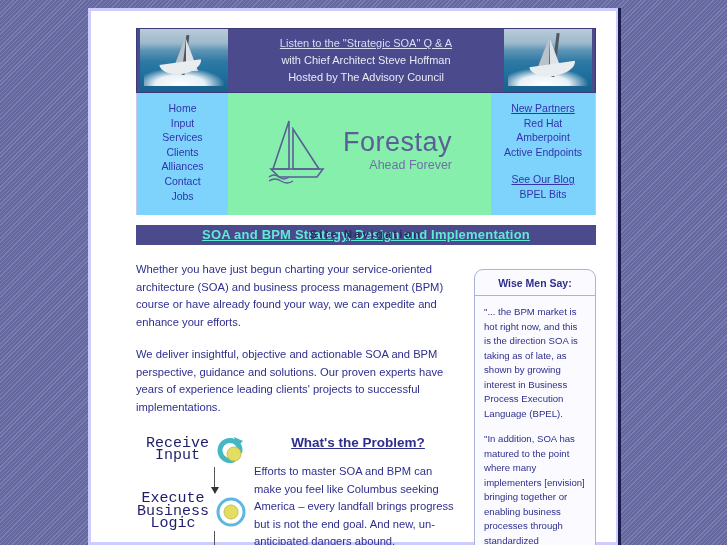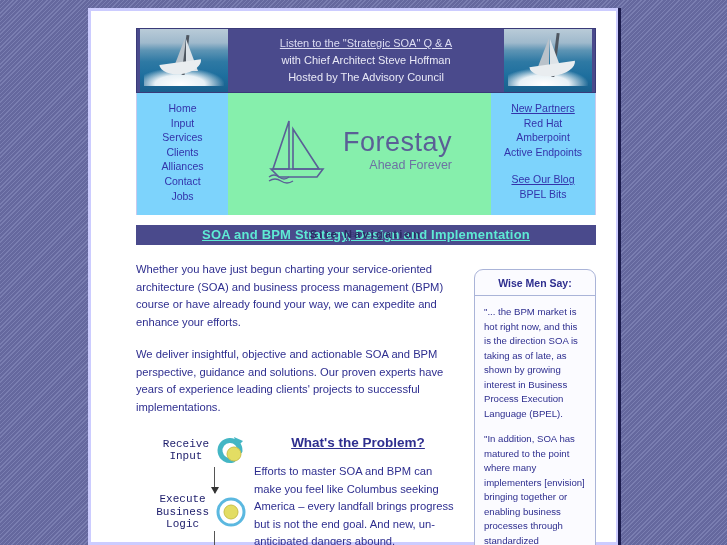--- a/index.html
+++ b/index.html
@@ -262,21 +262,21 @@
   .twocol { flex: 1 1 auto; padding-left: 6px; }
 
   
   .step {
     display: flex;
     align-items: center;
     justify-content: flex-end;
   }
   .step-label {
     font-family: "Liberation Mono", monospace;
-    font-size: 11px;
+    font-size: 15px;
     line-height: 12.5px;
     color: #1d1d6b;
     text-align: center;
     padding-right: 5px;
   }
   .step-icon { width: 34px; height: 34px; flex: 0 0 34px; }
   .connector {
     width: 1px;
     height: 26px;
     background: #555;

